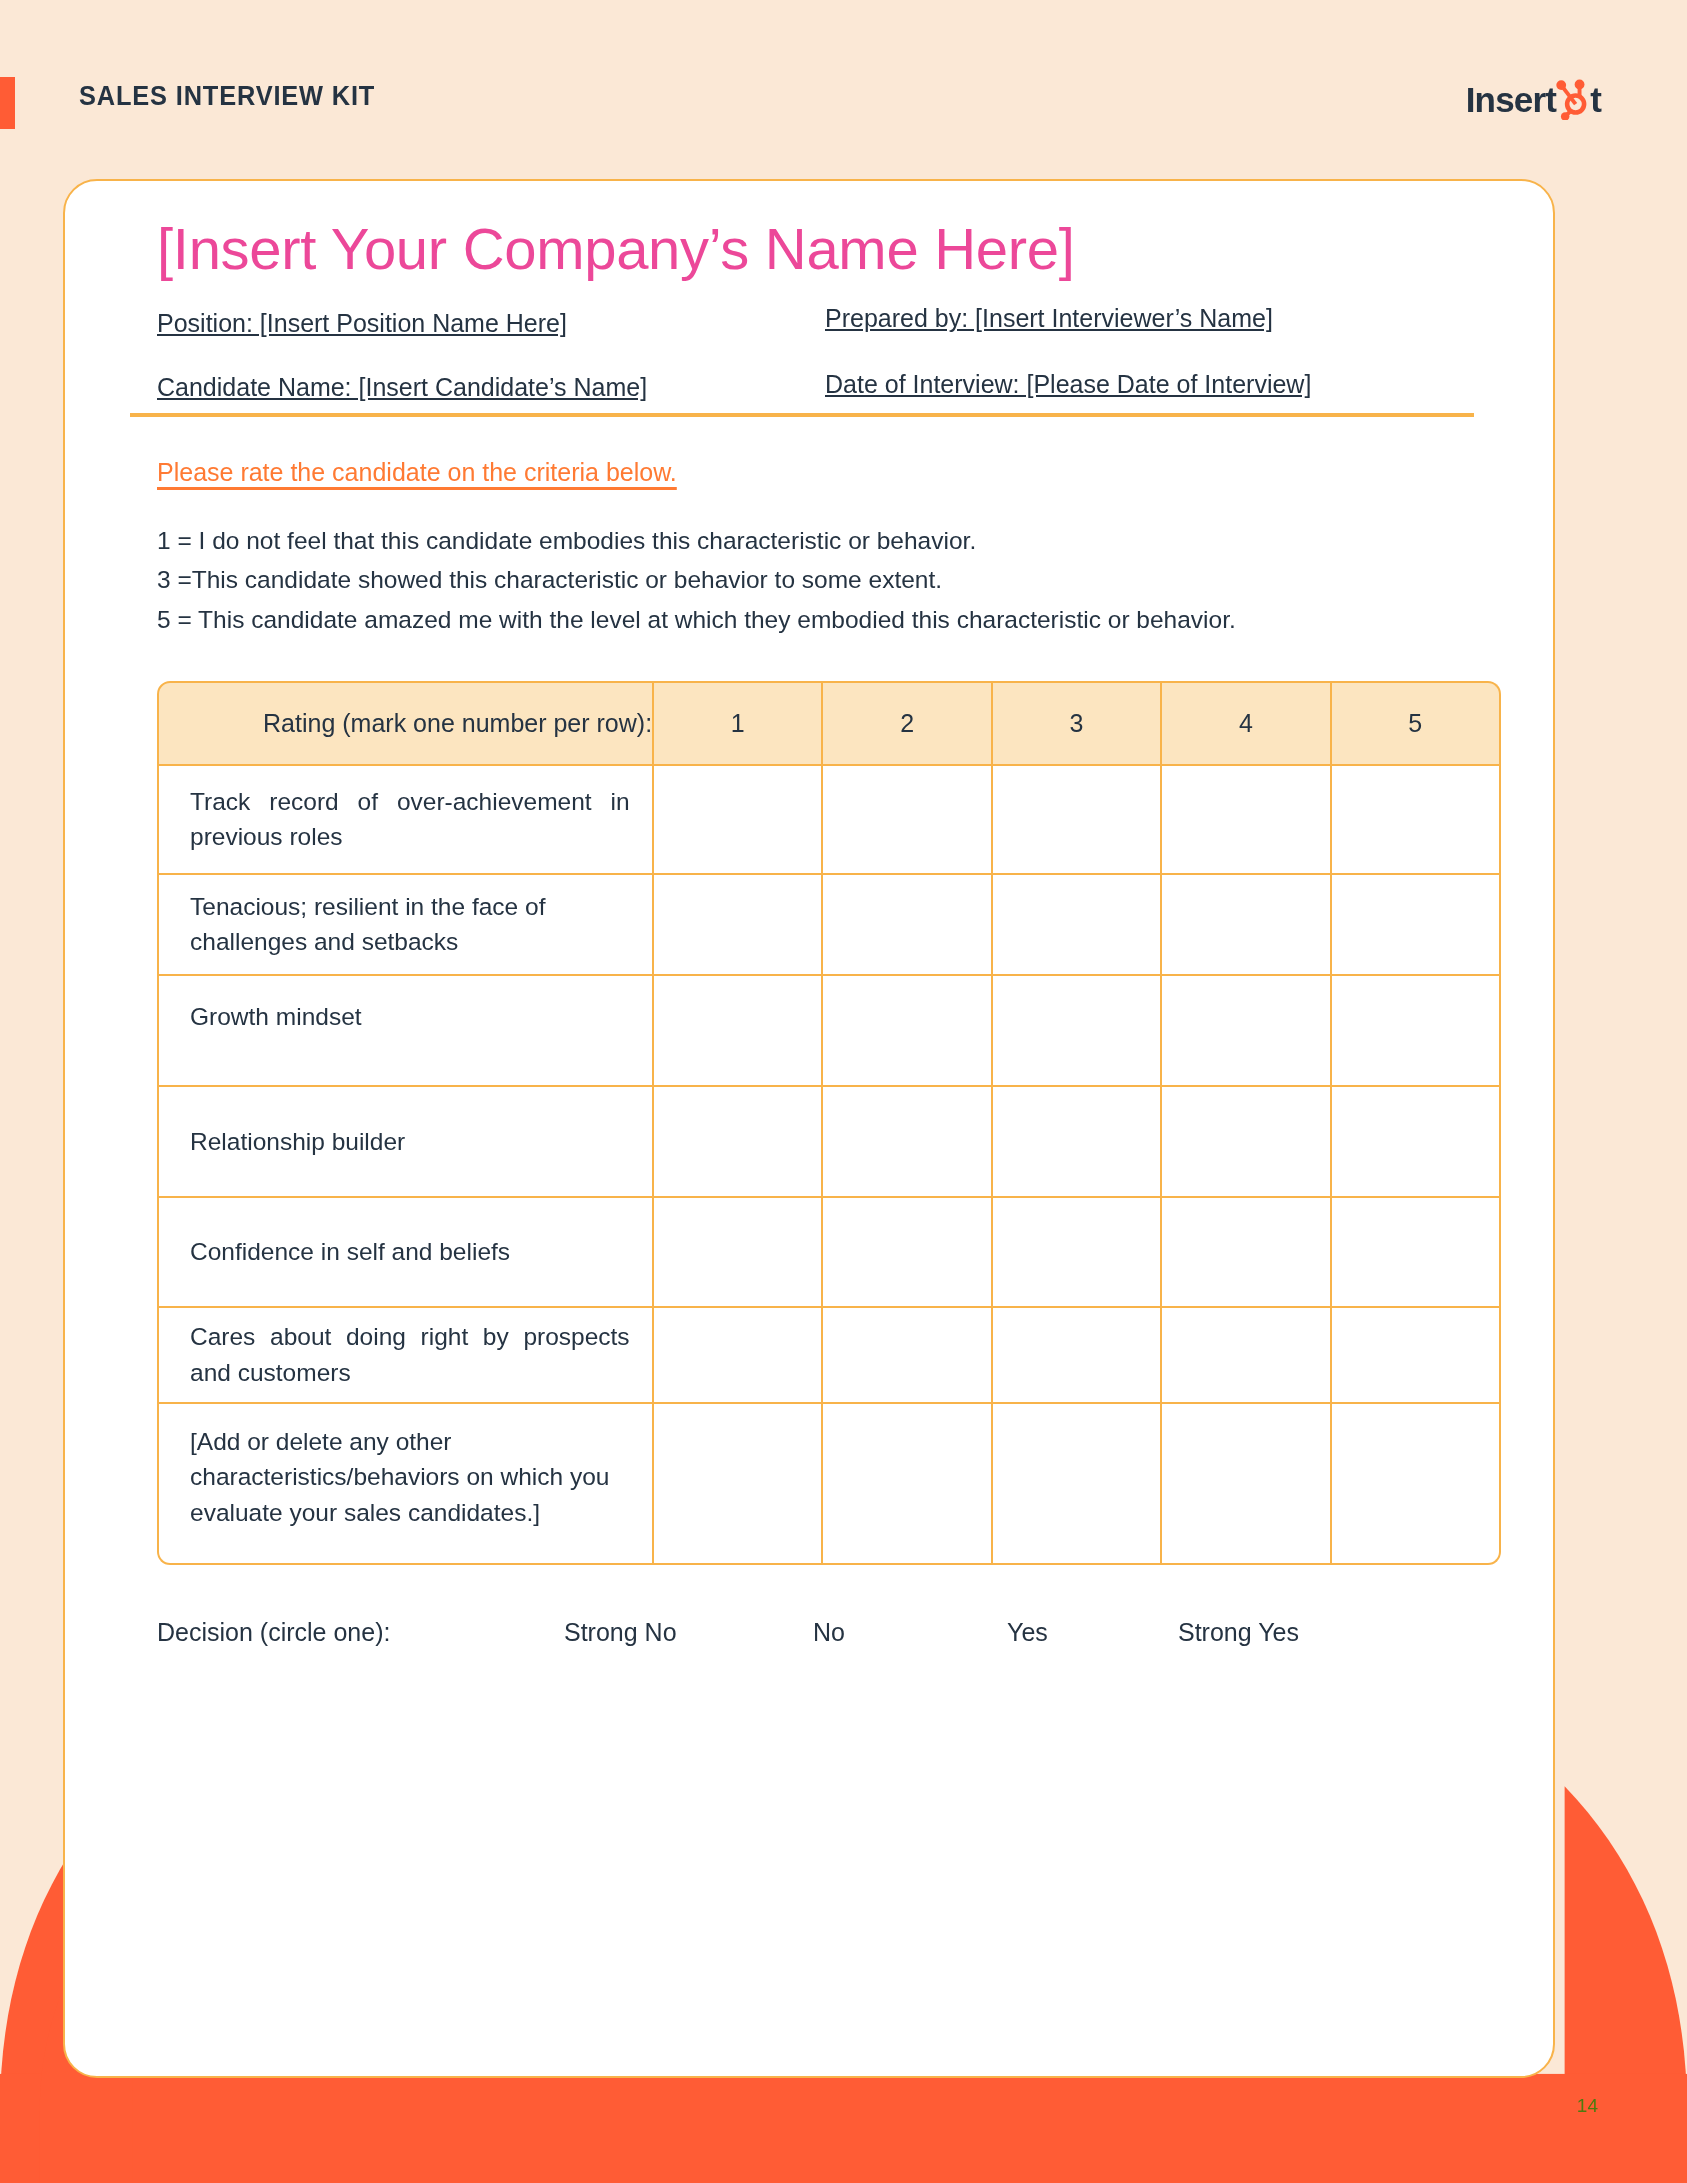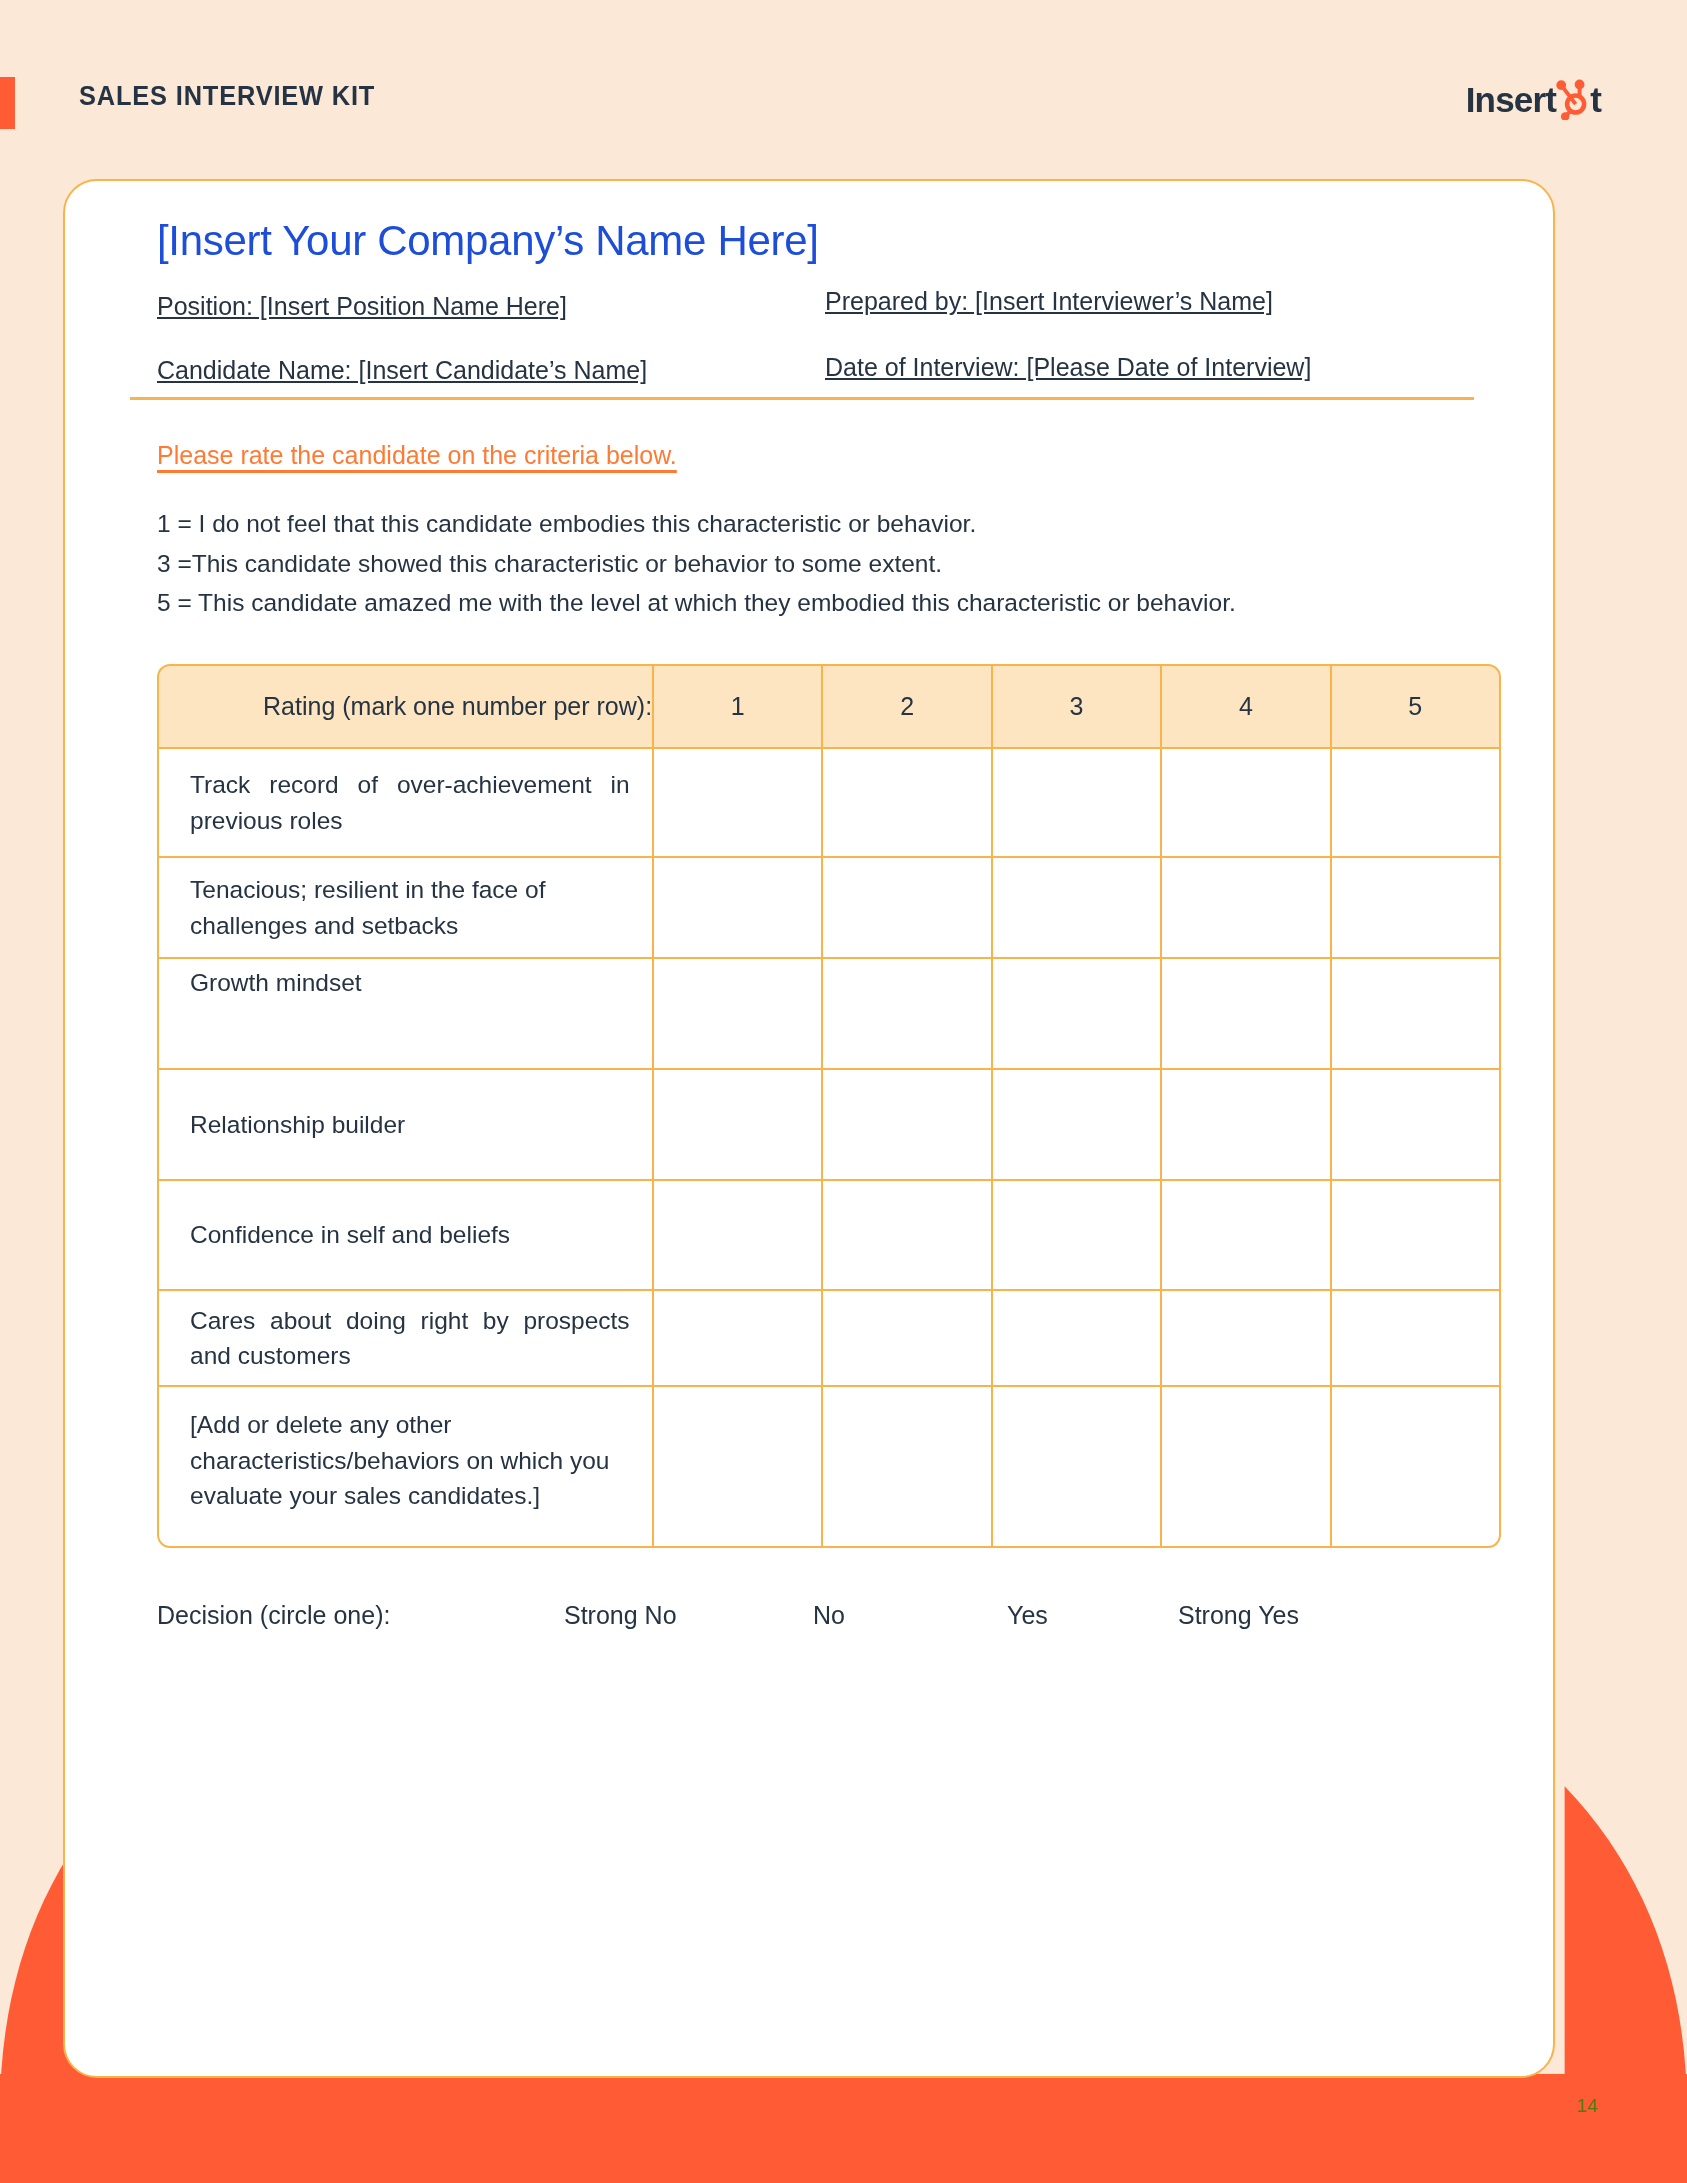--- a/index.html
+++ b/index.html
@@ -92,22 +92,22 @@
     border-radius: 34px;
     z-index: 2;
   }
 
   .card-inner {
     position: relative;
     padding: 38px 71px 0 92px;
   }
 
   .doc-title {
-    font-size: 42px;
-    color: #1d4ed8;
+    font-size: 58px;
+    color: #ec4899;
     font-weight: 400;
     letter-spacing: -0.3px;
     line-height: 1.05;
     margin-bottom: 25px;
   }
 
   .meta-grid {
     position: relative;
     height: 106px;
   }
@@ -297,21 +297,21 @@
           </tr>
           <tr style="height:101px">
             <td class="crit">Tenacious; resilient in the face of challenges and setbacks</td>
             <td></td>
             <td></td>
             <td></td>
             <td></td>
             <td></td>
           </tr>
           <tr style="height:111px">
-            <td class="crit" style="vertical-align:top;padding-top:6px">Growth mindset</td>
+            <td class="crit" style="vertical-align:top;padding-top:23px">Growth mindset</td>
             <td></td>
             <td></td>
             <td></td>
             <td></td>
             <td></td>
           </tr>
           <tr style="height:111px">
             <td class="crit">Relationship builder</td>
             <td></td>
             <td></td>

